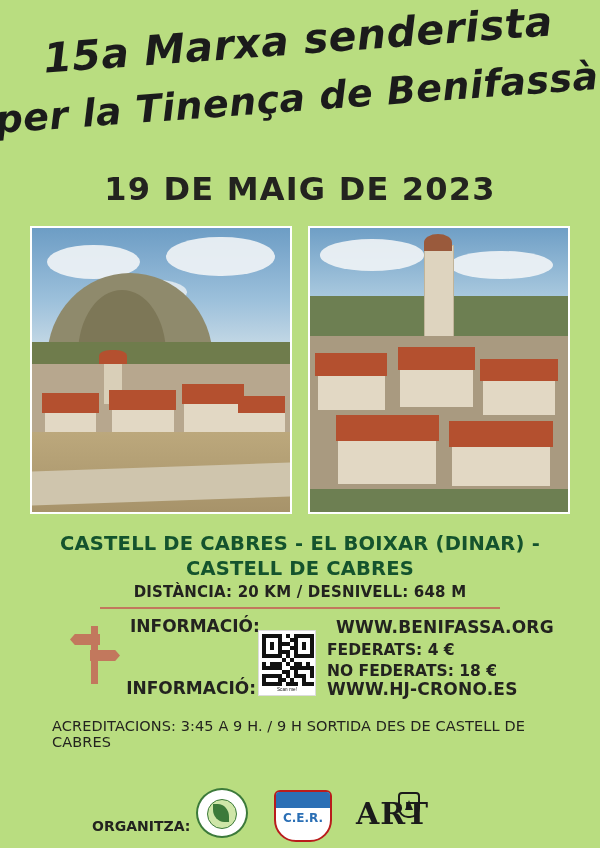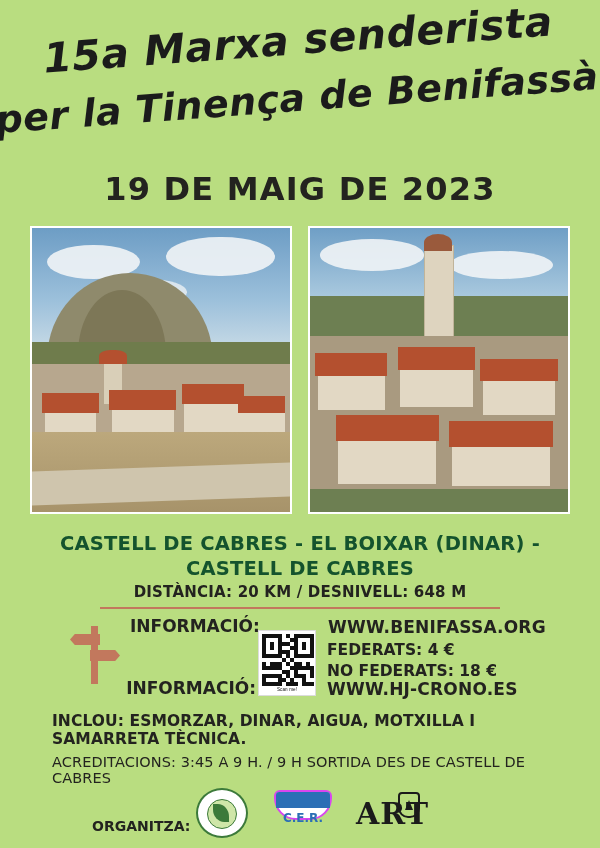--- a/index.html
+++ b/index.html
@@ -216,21 +216,21 @@
     top: 678px;
     width: 132px;
     text-align: right;
     font-family: "DejaVu Sans", sans-serif;
     font-size: 17px;
     font-weight: bold;
     color: #23231f;
   }
   .web-info {
     position: absolute;
-    left: 328px;
+    left: 336px;
     top: 617px;
     font-family: "DejaVu Sans", sans-serif;
     font-size: 17px;
     font-weight: bold;
     color: #23231f;
     letter-spacing: 0.2px;
   }
   .fees {
     position: absolute;
     left: 327px;
@@ -327,23 +327,23 @@
     background: #cfe6a8;
     border: 1px solid #3c7a3a;
     box-sizing: border-box;
   }
   .logo1 .leaf {
     position: absolute; left: 15px; top: 14px; width: 16px; height: 18px;
     background: #3c7a3a;
     border-radius: 0 70% 0 70%;
   }
   .logo2 {
-    position: absolute; left: 78px; top: 4px; width: 58px; height: 30px;
+    position: absolute; left: 78px; top: 4px; width: 58px; height: 52px;
     background: #ffffff;
-    border: 2px solid #d946ef;
+    border: 2px solid #b91c1c;
     border-radius: 6px 6px 22px 22px;
     box-sizing: border-box;
   }
   .logo2 .band {
     position: absolute; left: 0; top: 0; width: 100%; height: 16px;
     background: #2b6fb5;
     border-radius: 3px 3px 0 0;
   }
   .logo2 .cer {
     position: absolute; left: 0; top: 19px; width: 100%;
@@ -624,21 +624,20 @@
         <i class="qr-on"></i>
         <i></i>
         <i class="qr-on"></i>
         <i class="qr-on"></i>
         <i class="qr-on"></i>
     </div>
     <div class="qr-caption">Scan me!</div>
   </div>
 
   <div class="details">
-    <div class="det-line det-1">INCLOU: ESMORZAR, DINAR, AIGUA, MOTXILLA I SAMARRETA TÈCNICA.</div>
     <div class="det-line det-3">ACREDITACIONS: 3:45 A 9 H. / 9 H SORTIDA DES DE CASTELL DE CABRES</div>
   </div>
 
   <div class="organitza-label">ORGANITZA:</div>
   <div class="logos">
     <div class="logo1">
       <div class="inner"></div>
       <div class="leaf"></div>
     </div>
     <div class="logo2">

